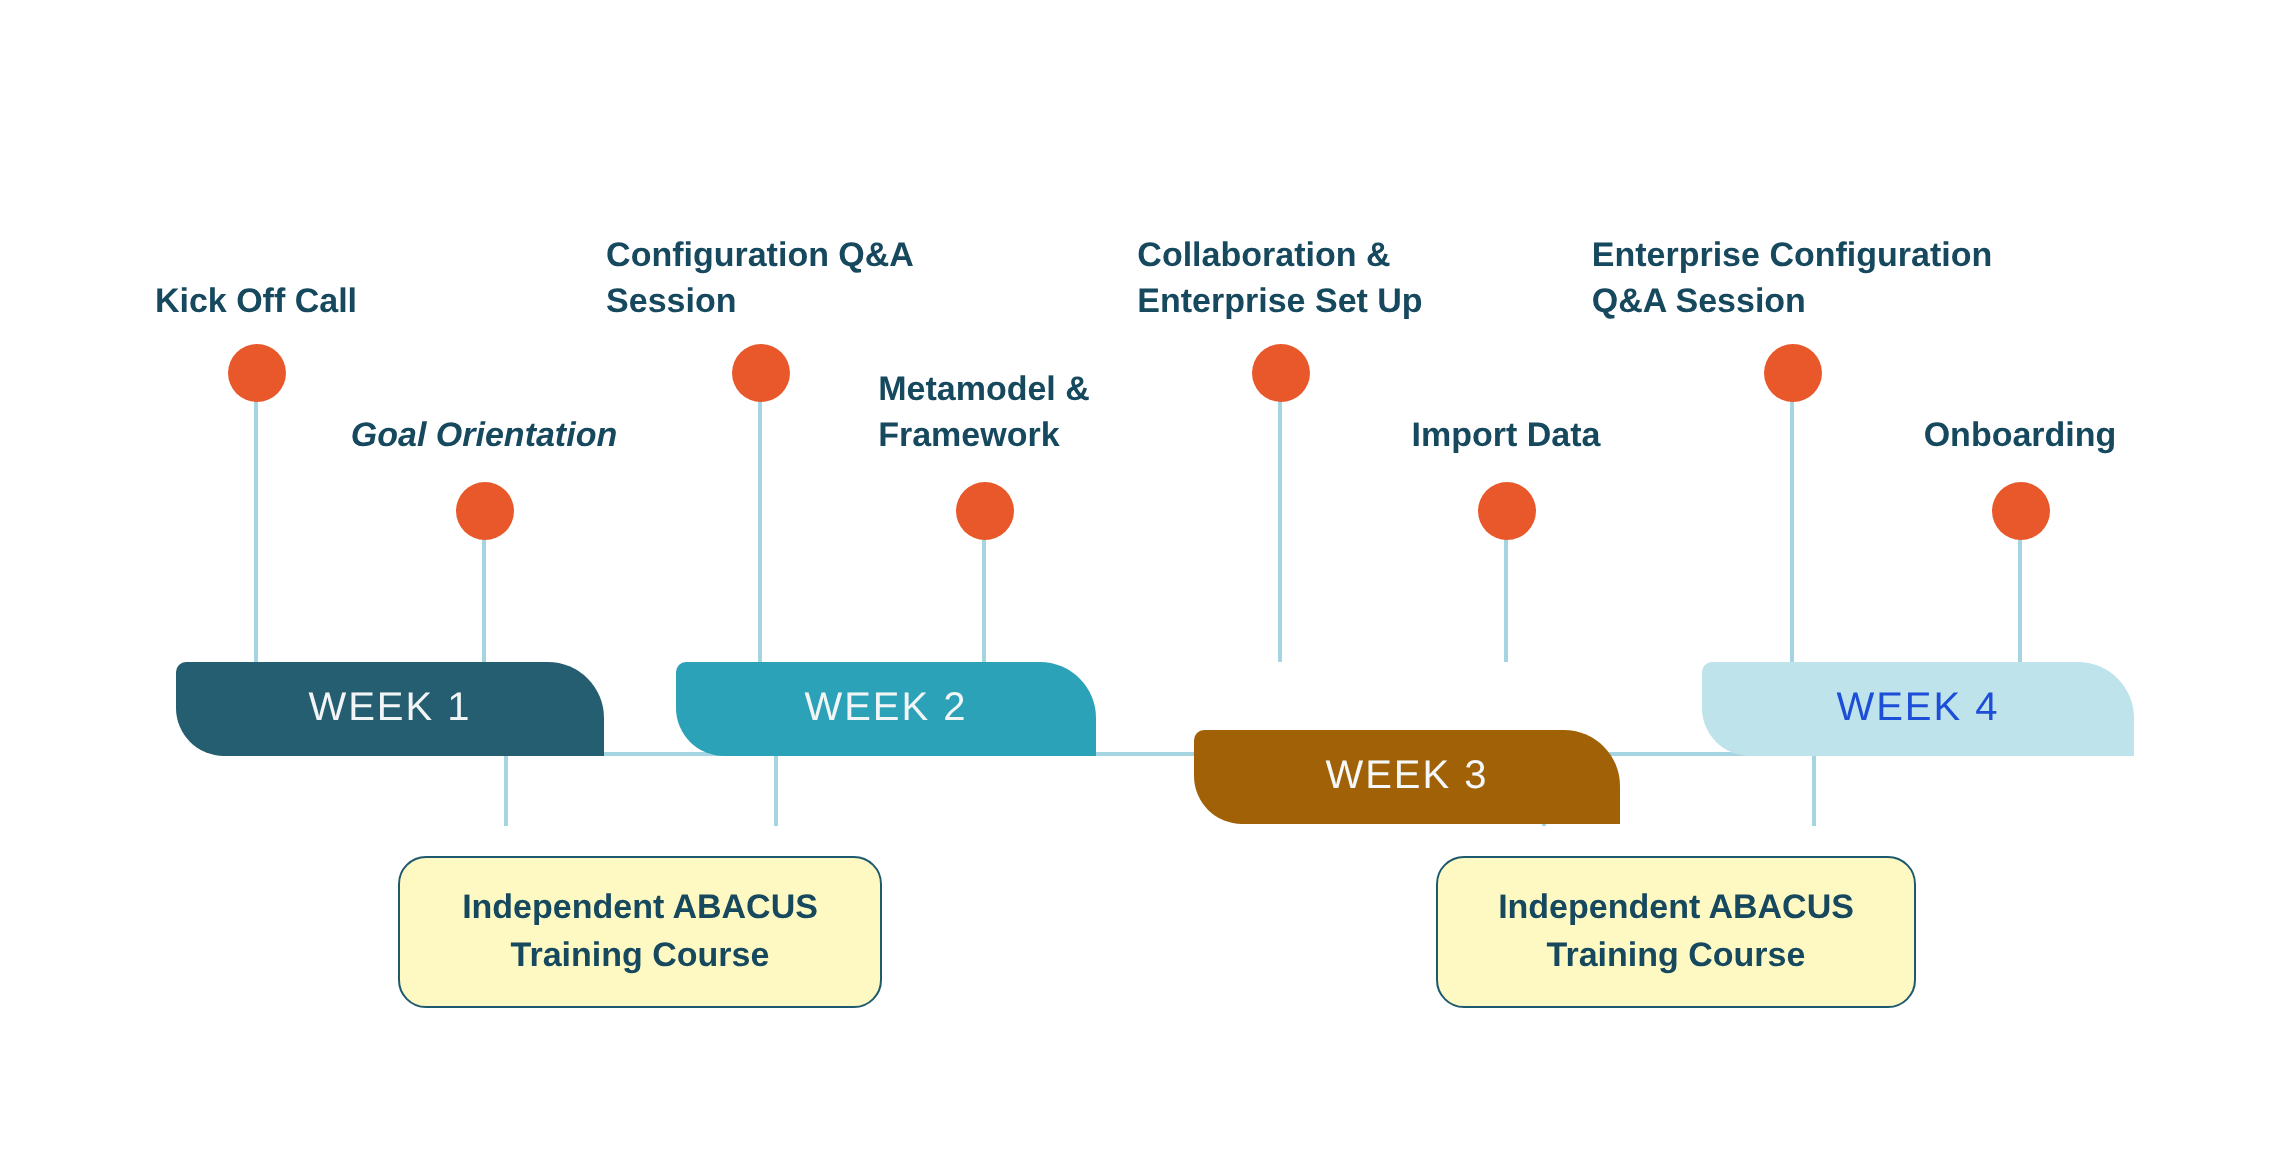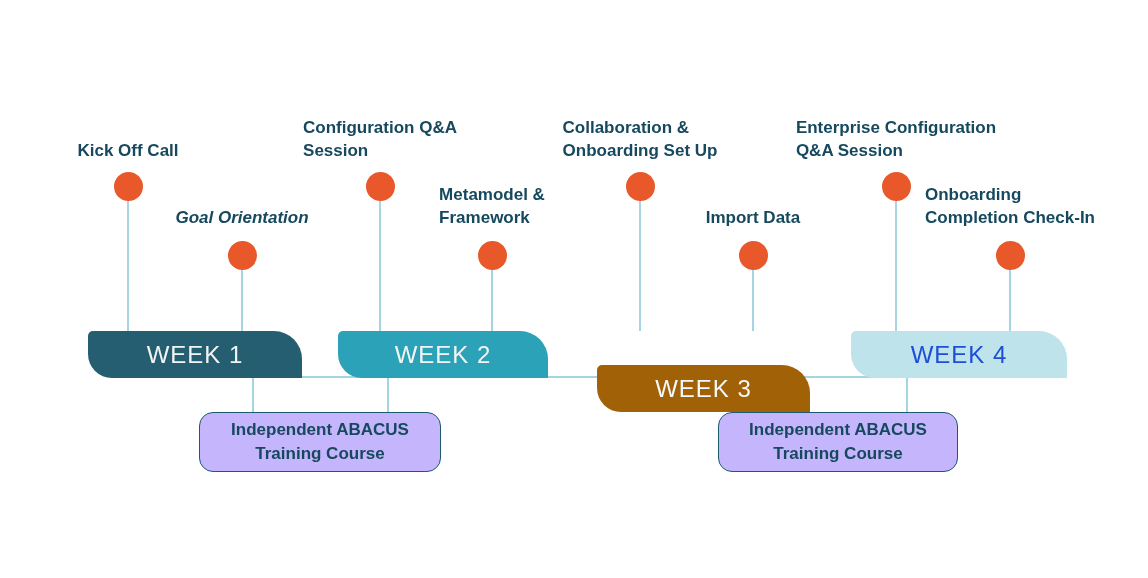--- a/index.html
+++ b/index.html
@@ -12,25 +12,25 @@
   .m-dot{position:absolute;width:29px;height:29px;border-radius:50%;z-index:3;}
   .m-label{
     position:absolute;transform:translateX(-50%);text-align:left;
     font-weight:bold;font-size:17px;line-height:23px;white-space:nowrap;z-index:3;
   }
   .week-bar{
     position:absolute;top:331px;height:47px;z-index:2;
     border-radius:5px 28px 0 24px;
     display:flex;align-items:center;justify-content:center;
   }
-  .week-label{font-size:24px;font-weight:normal;letter-spacing:1px;white-space:nowrap;}
+  .week-label{font-size:20px;font-weight:normal;letter-spacing:1px;white-space:nowrap;}
   .b-line{position:absolute;top:378px;width:2px;height:35px;z-index:1;}
   .t-box{
-    position:absolute;top:412px;height:60px;box-sizing:border-box;z-index:2;
-    background:#c4b5fd;border:1.5px solid;border-radius:14px;
+    position:absolute;top:428px;height:76px;box-sizing:border-box;z-index:2;
+    background:#fef9c3;border:1.5px solid;border-radius:14px;
     display:flex;flex-direction:column;align-items:center;justify-content:center;
     font-weight:bold;font-size:17px;line-height:24px;text-align:center;white-space:nowrap;
   }
 </style>
 </head>
 <body>
 
 <div class="canvas" id="canvas" style="background: rgb(255, 255, 255);">
     <div class="baseline" style="background: rgb(165, 213, 225);"></div>
     <div class="m-line" style="left: 127px; top: 186px; height: 145px; background: rgb(165, 213, 225);"></div>
@@ -52,38 +52,37 @@
     <div class="m-line" style="left: 491px; top: 255px; height: 76px; background: rgb(165, 213, 225);"></div>
     <div class="m-dot" style="left: 477.5px; top: 240.5px; background: rgb(232, 88, 43);"></div>
     <div class="m-label" style="left: 492px; bottom: 349px; color: rgb(22, 72, 94);">
       <div class="m-label-line">Metamodel &amp;</div>
       <div class="m-label-line">Framework</div>
     </div>
     <div class="m-line" style="left: 639px; top: 186px; height: 145px; background: rgb(165, 213, 225);"></div>
     <div class="m-dot" style="left: 625.5px; top: 171.5px; background: rgb(232, 88, 43);"></div>
     <div class="m-label" style="left: 640px; bottom: 416px; color: rgb(22, 72, 94);">
       <div class="m-label-line">Collaboration &amp;</div>
-      <div class="m-label-line">Onboarding Set Up</div>
+      <div class="m-label-line">Enterprise Set Up</div>
     </div>
     <div class="m-line" style="left: 752px; top: 255px; height: 76px; background: rgb(165, 213, 225);"></div>
     <div class="m-dot" style="left: 738.5px; top: 240.5px; background: rgb(232, 88, 43);"></div>
     <div class="m-label" style="left: 753px; bottom: 349px; color: rgb(22, 72, 94);">
       <div class="m-label-line">Import Data</div>
     </div>
     <div class="m-line" style="left: 895px; top: 186px; height: 145px; background: rgb(165, 213, 225);"></div>
     <div class="m-dot" style="left: 881.5px; top: 171.5px; background: rgb(232, 88, 43);"></div>
     <div class="m-label" style="left: 896px; bottom: 416px; color: rgb(22, 72, 94);">
       <div class="m-label-line">Enterprise Configuration</div>
       <div class="m-label-line">Q&amp;A Session</div>
     </div>
     <div class="m-line" style="left: 1009px; top: 255px; height: 76px; background: rgb(165, 213, 225);"></div>
     <div class="m-dot" style="left: 995.5px; top: 240.5px; background: rgb(232, 88, 43);"></div>
     <div class="m-label" style="left: 1010px; bottom: 349px; color: rgb(22, 72, 94);">
       <div class="m-label-line">Onboarding</div>
-      <div class="m-label-line">Completion Check-In</div>
     </div>
     <div class="week-bar" style="left: 88px; width: 214px; background: rgb(36, 94, 112);">
       <div class="week-label" style="color: rgb(242, 245, 246);">WEEK 1</div>
     </div>
     <div class="week-bar" style="left: 338px; width: 210px; background: rgb(43, 162, 183);">
       <div class="week-label" style="color: rgb(242, 245, 246);">WEEK 2</div>
     </div>
     <div class="week-bar" style="left: 597px; width: 213px; background: #a16207; margin-top: 34px;">
       <div class="week-label" style="color: rgb(244, 248, 250);">WEEK 3</div>
     </div>

